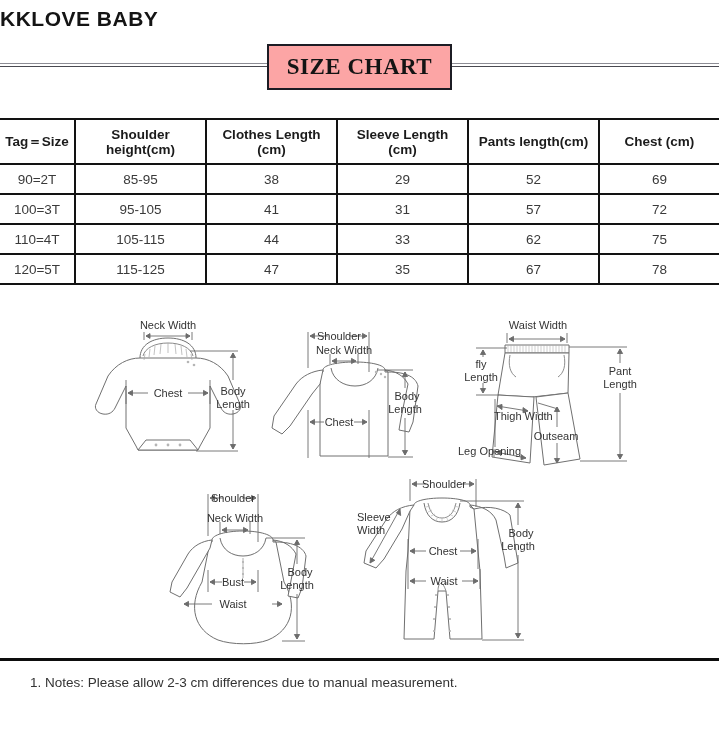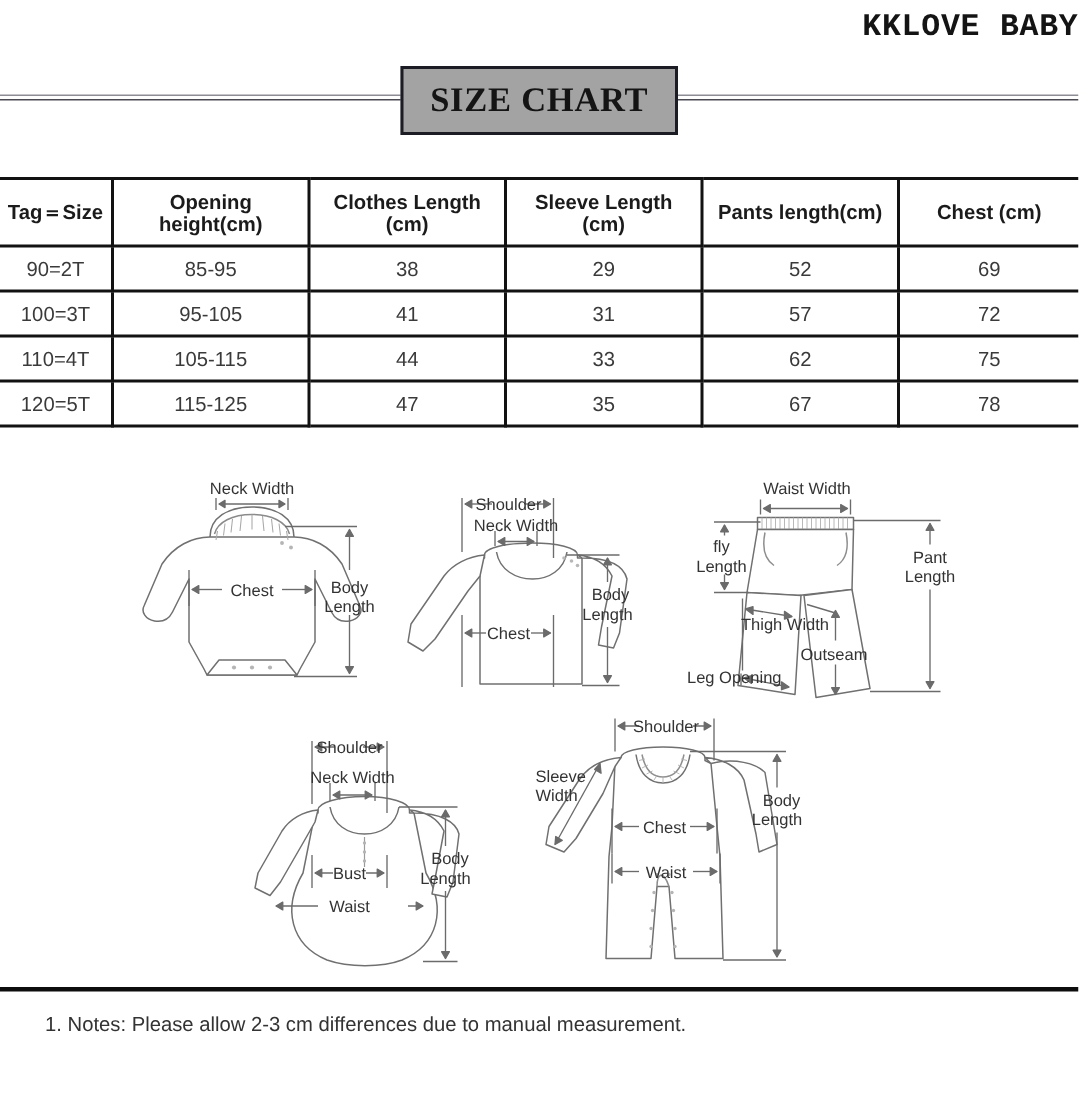--- a/index.html
+++ b/index.html
@@ -19,35 +19,35 @@
   .header {
     position: relative;
     height: 100px;
     width: 719px;
   }
   .brand-title {
     position: absolute;
     top: 7px;
     left: 0;
     width: 719px;
-    text-align: right;
-    font-family: Liberation Mono, monospace;
+    text-align: left;
+    font-family: Liberation Sans, sans-serif;
     font-weight: bold;
     font-size: 21px;
     letter-spacing: 0.5px;
     color: #141414;
   }
   .title-box {
     position: absolute;
     top: 44px;
     left: 267px;
     width: 185px;
     height: 46px;
     border: 2px solid #1c1c24;
-    background: #a3a3a3;
+    background: #fca5a5;
     z-index: 3;
   }
   .title-box-label {
     font-family: "Liberation Serif", serif;
     font-weight: bold;
     font-size: 23px;
     line-height: 42px;
     text-align: center;
     letter-spacing: 0.5px;
     color: #141414;
@@ -185,21 +185,21 @@
       <col class="c0">
         <col class="c1">
         <col class="c2">
         <col class="c3">
         <col class="c4">
         <col class="c5">
     </colgroup>
     <thead>
       <tr>
         <th>Tag＝Size</th>
-        <th>Opening height(cm)</th>
+        <th>Shoulder height(cm)</th>
         <th>Clothes Length (cm)</th>
         <th>Sleeve Length (cm)</th>
         <th>Pants length(cm)</th>
         <th>Chest (cm)</th>
       </tr>
     </thead>
     <tbody>
       <tr>
         <td>90=2T</td>
         <td>85-95</td>

